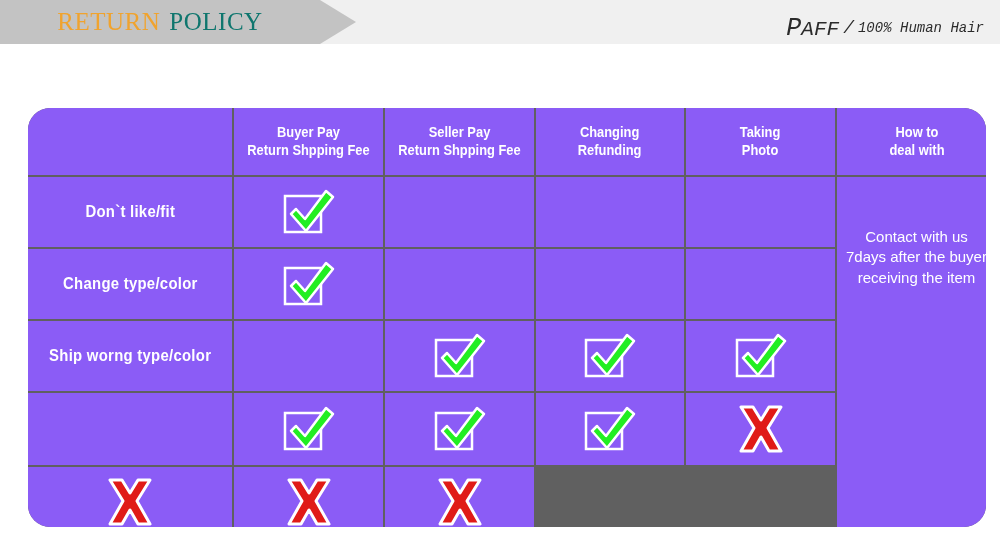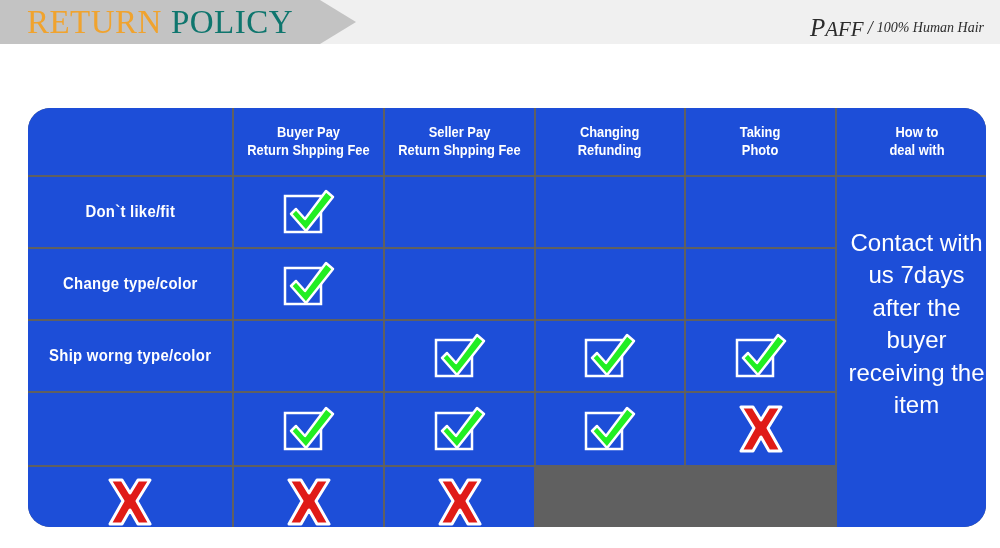--- a/index.html
+++ b/index.html
@@ -32,40 +32,40 @@
     clip-path: polygon(0 0, 320px 0, 356px 22px, 320px 44px, 0 44px);
   }
   .banner-title {
     position: absolute;
     left: 0; top: 0;
     width: 320px; height: 44px;
     display: flex;
     align-items: center;
     justify-content: center;
     font-family: "Liberation Serif", serif;
-    font-size: 33px;
+    font-size: 25px;
     letter-spacing: 0.5px;
     white-space: nowrap;
   }
   .banner-title .word-return {
     color: #f0a32e;
   }
   .banner-title .word-policy {
     color: #0f766e;
     margin-left: 9px;
   }
 
   .brand {
     position: absolute;
     right: 16px;
     top: 0;
     height: 56px;
     display: flex;
     align-items: center;
-    font-family: Liberation Serif, serif;
+    font-family: Liberation Mono, monospace;
     font-style: italic;
     color: #2b2b2b;
     white-space: nowrap;
   }
   .brand-name { font-size: 21px; }
   .brand-name .cap { font-size: 25px; }
   .brand-sep { font-size: 18px; margin: 0 4px; }
   .brand-tag { font-size: 14px; }
 
   
@@ -78,21 +78,21 @@
     background: #606060;
     border-radius: 22px;
     overflow: hidden;
     display: grid;
     grid-template-columns: 204px 149px 149px 148px 149px 159px;
     grid-template-rows: 67px 70px 70px 70px 72px 70px;
     column-gap: 2px;
     row-gap: 2px;
   }
   .cell {
-    background: #1d4ed8;
+    background: #8b5cf6;
     display: flex;
     align-items: center;
     justify-content: center;
     text-align: center;
     position: relative;
   }
 
   .col-head {
     color: #ffffff;
     font-size: 14px;
@@ -109,21 +109,21 @@
     font-weight: bold;
     letter-spacing: 0.3px;
     transform: scaleX(0.93);
     white-space: nowrap;
   }
 
   .how-to-cell {
     grid-column: 6;
     grid-row: 2 / span 5;
     color: #ffffff;
-    font-size: 24px;
+    font-size: 15px;
     line-height: 1.35;
     padding: 0 8px;
     align-items: flex-start;
     padding-top: 50px;
     box-sizing: border-box;
   }
 
   
   .check-icon {
     width: 54px;

